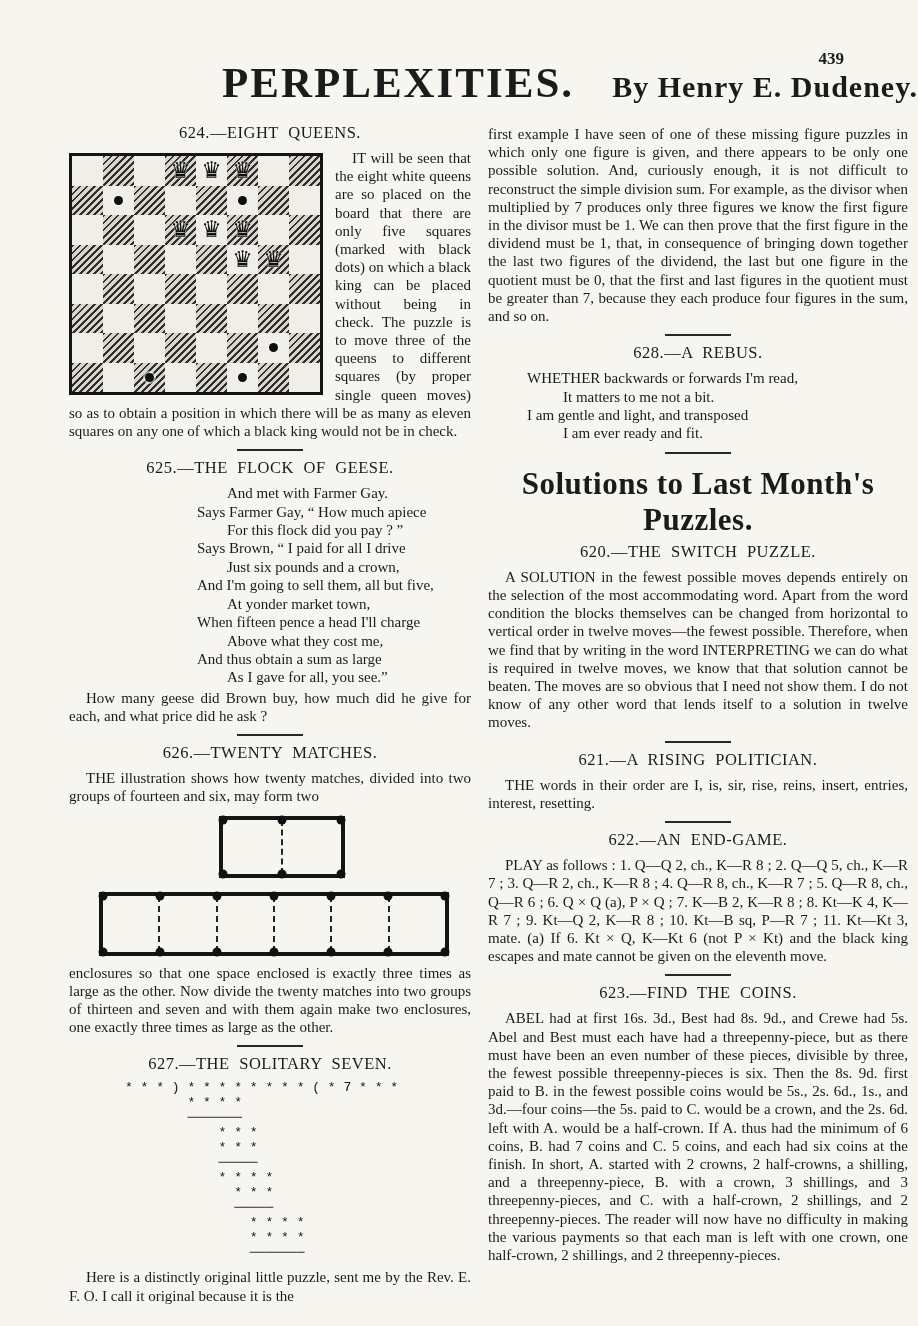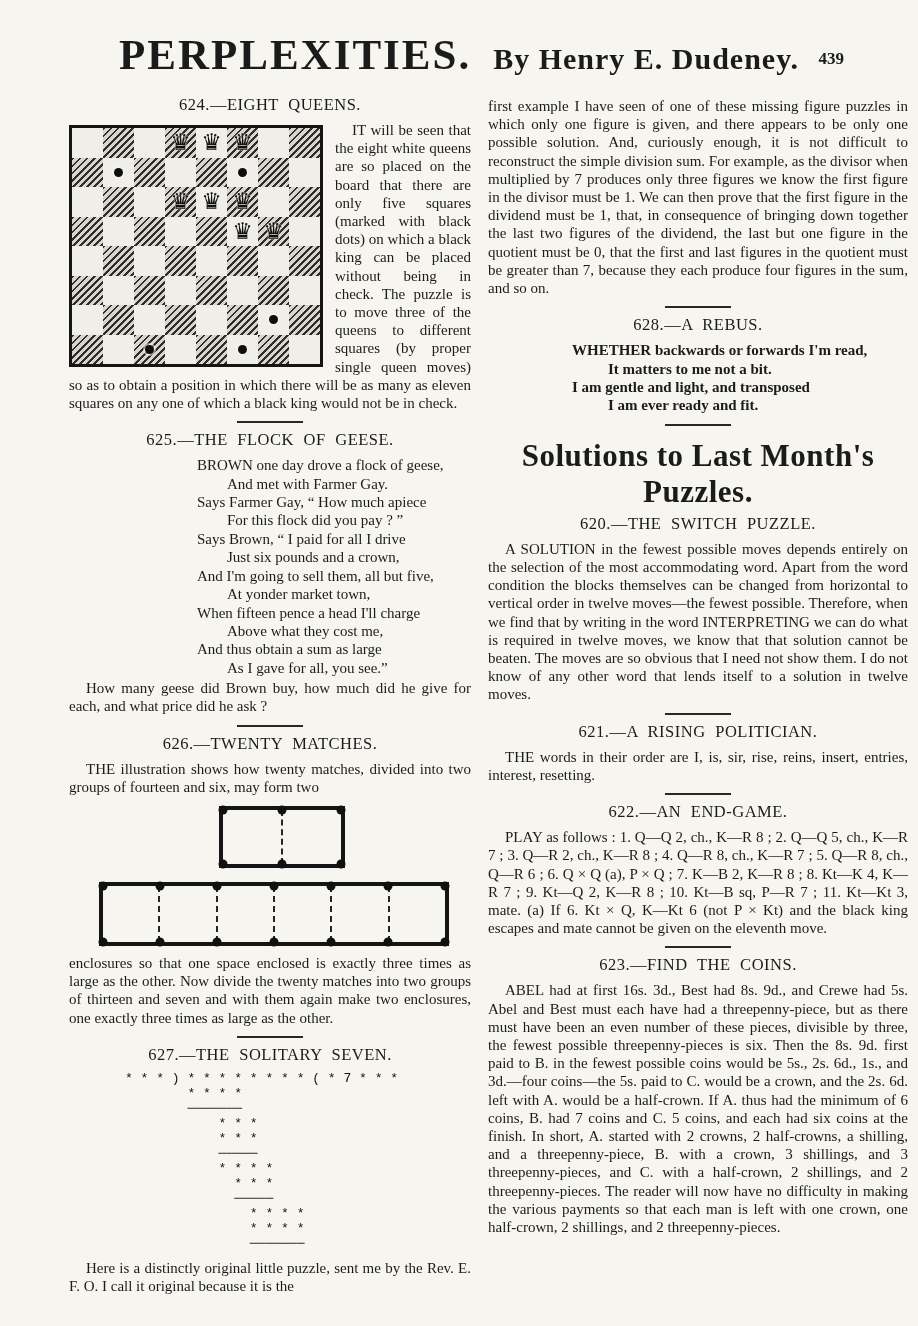--- a/index.html
+++ b/index.html
@@ -2,21 +2,21 @@
 <html><head>
 <meta charset="utf-8">
 <style>
   html,body{margin:0;padding:0;background:#e9e7e1;}
   .page{
     position:relative;width:918px;height:1326px;margin:0 auto;
     background:#f6f5f0;color:#1b1b1b;overflow:hidden;
     font-family:"Liberation Serif", serif;
   }
   
-  .masthead{display:flex;justify-content:center;align-items:baseline;gap:22px;padding-top:30px;}
+  .masthead{display:flex;justify-content:flex-end;align-items:baseline;gap:38px;padding-top:58px;}
   .title{font-size:43px;font-weight:700;letter-spacing:2px;}
   .byline{font-size:30px;font-weight:600;letter-spacing:1px;}
   .pageno{position:absolute;top:28px;right:74px;font-size:17px;font-weight:700;margin-top:21px;}
   
   .columns{display:flex;gap:17px;padding:16px 10px 0 69px;}
   .col{width:402px;}
   .col.right{width:420px;}
   .ptxt{font-size:15px;line-height:18.2px;text-align:justify;margin:0;text-indent:17px;}
   .ptxt.noindent{text-indent:0;}
   h2.phead{font-size:16.5px;font-weight:400;text-align:center;letter-spacing:.5px;word-spacing:5px;margin:4px 0 6px;}
@@ -26,21 +26,21 @@
   .board{float:left;width:248px;height:236px;border:3px solid #141414;margin:4px 12px 6px 0;
          display:grid;grid-template-columns:repeat(8,1fr);grid-template-rows:repeat(8,1fr);background:#efeee8;}
   .sq{position:relative;display:flex;align-items:center;justify-content:center;}
   .sq.dark{background:repeating-linear-gradient(135deg,#2e2d2b 0px,#2e2d2b 2px,#d8d5cc 2px,#d8d5cc 5px);}
   .queen{font-family:"DejaVu Sans", sans-serif;font-size:23px;line-height:1;color:#101010;
          text-shadow:0 0 2px #f1efe8, 0 0 1px #f1efe8;}
   .bdot{width:9px;height:9px;border-radius:50%;background:#0e0e0e;box-shadow:0 0 0 2px rgba(246,245,240,.55);}
   
   .verse{font-size:15px;line-height:18.4px;margin:4px 0 2px 128px;}
   .verse .vl.alt{margin-left:30px;}
-  .verse.rebus{margin-left:84px;font-weight:bold;}
+  .verse.rebus{margin-left:39px;}
   .verse.rebus .vl.alt{margin-left:36px;}
   
   .matches{margin:10px 0 8px 0;}
   .mrect{position:relative;border:4px solid #151515;display:flex;background:#f6f5f0;}
   .mrect.top{width:118px;height:54px;margin-left:150px;margin-bottom:14px;}
   .mrect.bottom{width:342px;height:56px;margin-left:30px;}
   .mcell{flex:1;}
   .mcell + .mcell{border-left:2px dashed #242424;}
   .mdot{position:absolute;width:9px;height:9px;border-radius:50%;background:#101010;transform:translate(-50%,-50%);}
   
@@ -158,21 +158,20 @@
             <div class="sq"></div>
           </div>
         <p class="ptxt">IT will be seen that the eight white queens are so placed on the board that there are only five squares (marked with black dots) on which a black king can be placed without being in check. The puzzle is to move three of the queens to different squares (by proper single queen moves) so as to obtain a position in which there will be as many as eleven squares on any one of which a black king would not be in check.</p>
         <div style="clear:both"></div>
       </div>
 
       <hr class="sep">
 
       <h2 class="phead">625.—THE FLOCK OF GEESE.</h2>
       <div class="verse" id="geese-verse">
-          <div class="vl">BROWN one day drove a flock of geese,</div>
           <div class="vl alt">And met with Farmer Gay.</div>
           <div class="vl">Says Farmer Gay, “ How much apiece</div>
           <div class="vl alt">For this flock did you pay ? ”</div>
           <div class="vl">Says Brown, “ I paid for all I drive</div>
           <div class="vl alt">Just six pounds and a crown,</div>
           <div class="vl">And I'm going to sell them, all but five,</div>
           <div class="vl alt">At yonder market town,</div>
           <div class="vl">When fifteen pence a head I'll charge</div>
           <div class="vl alt">Above what they cost me,</div>
           <div class="vl">And thus obtain a sum as large</div>

